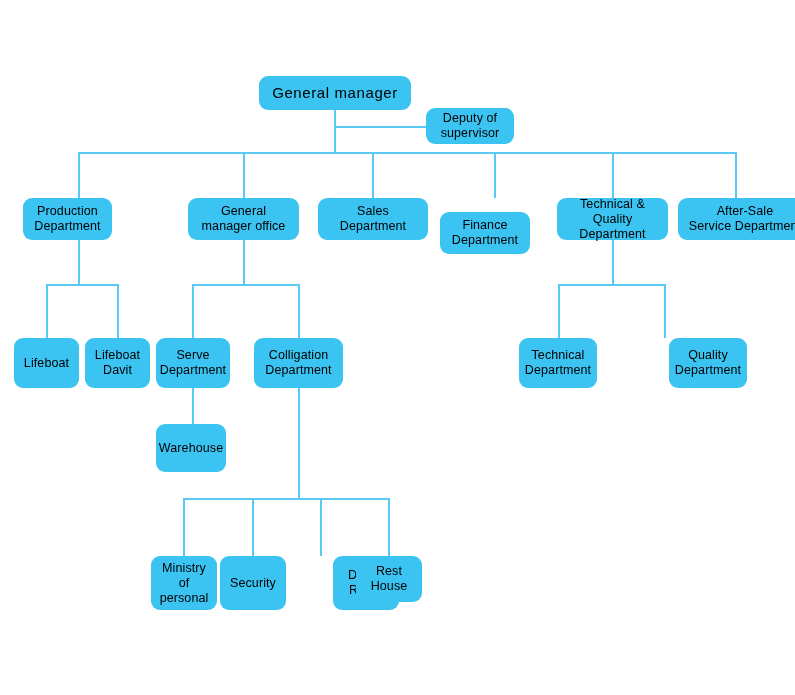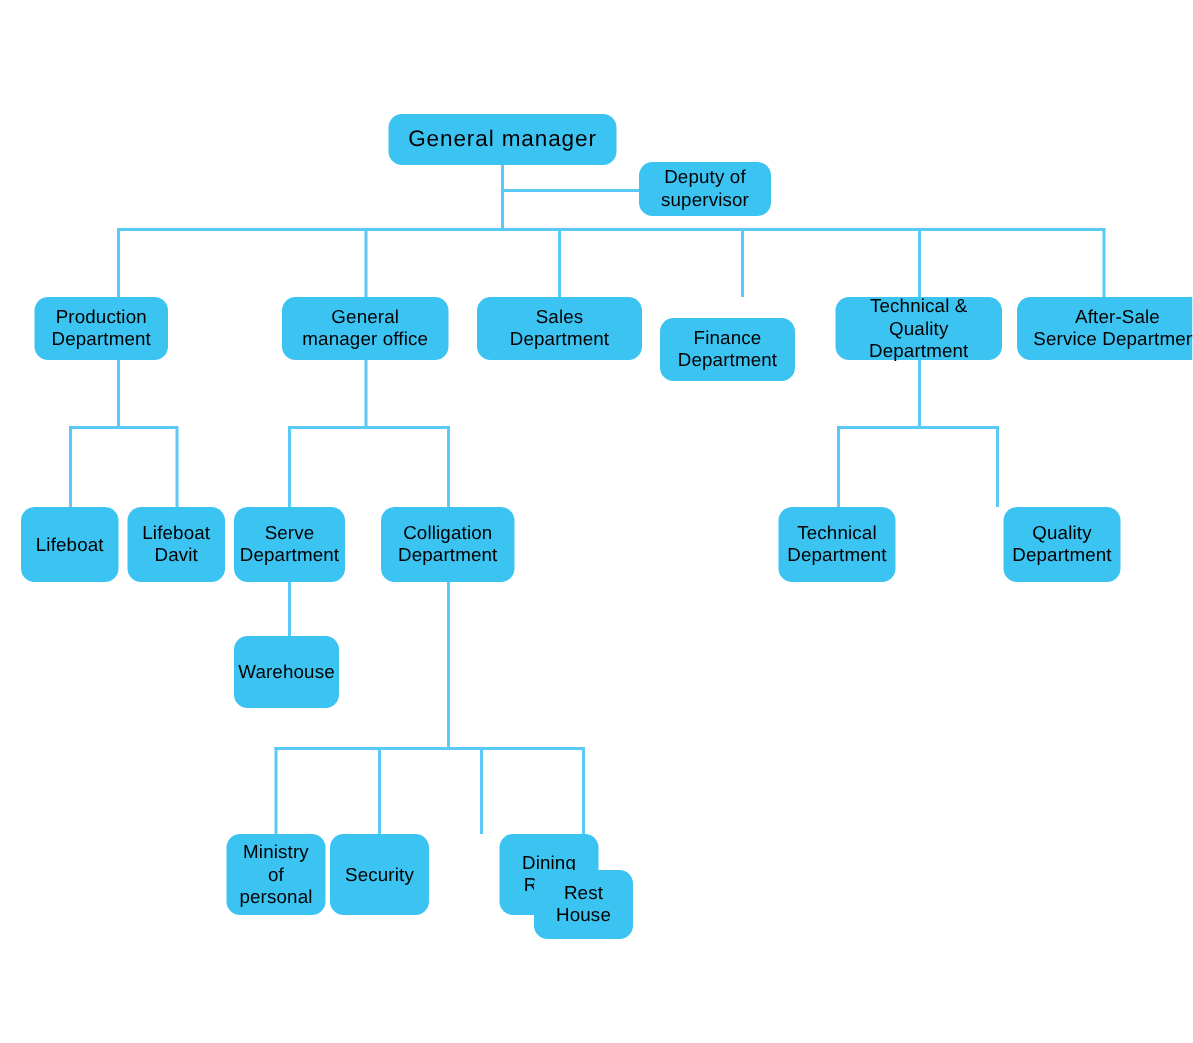--- a/index.html
+++ b/index.html
@@ -135,16 +135,16 @@
   <div class="node" style="left:156px; top:424px; width:70px; height:48px;">Warehouse</div>
 
   <div class="node" style="left:151px; top:556px; width:66px; height:54px;text-align:center;">Ministry
 of  personal</div>
 
   <div class="node" style="left:220px; top:556px; width:66px; height:54px;">Security</div>
 
   <div class="node" style="left:288px; top:556px; width:66px; height:54px;margin-left:45px;">Dining
 Room</div>
 
-  <div class="node" style="left:356px; top:580px; width:66px; height:46px;">Rest
+  <div class="node" style="left:356px; top:556px; width:66px; height:46px;">Rest
 House</div>
 
 </div>
 
 </body></html>

